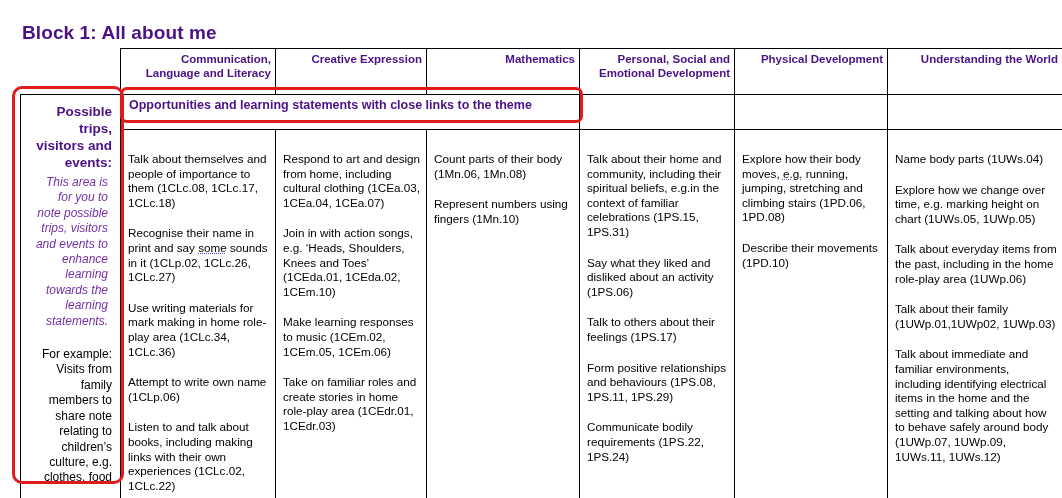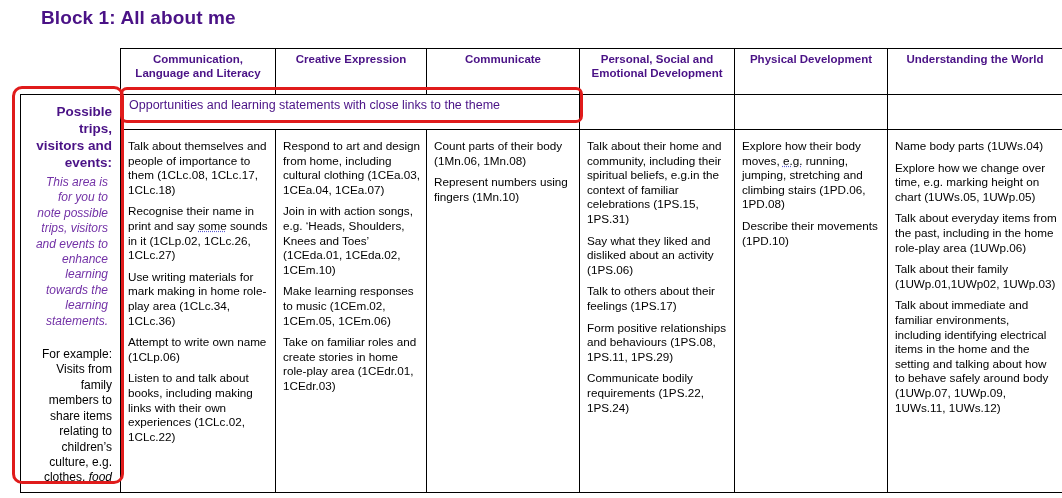--- a/index.html
+++ b/index.html
@@ -12,27 +12,26 @@
     height: 498px;
     font-family: "Liberation Sans", sans-serif;
     position: relative;
     overflow: hidden;
   }
 
   
   #page-title {
     position: absolute;
     left: 22px;
-    top: 7px;
+    top: 22px;
     font-size: 19px;
     font-weight: bold;
     color: #4a1286;
     letter-spacing: 0.1px;
     white-space: nowrap;
-    margin-left: 19px;
   }
 
   
   #planner-table {
     position: absolute;
     left: 20px;
     top: 48px;
     width: 1042px;
     border-collapse: collapse;
     table-layout: fixed;
@@ -57,34 +56,34 @@
     height: 38px;
     vertical-align: middle;
   }
   .hdr-blank {
     border-top: none !important;
     border-left: none !important;
     border-bottom: none !important;
     border-right: none !important;
   }
   .hdr-cell {
-    text-align: center;
+    text-align: right;
     color: #4a1286;
     font-size: 11.5px;
     font-weight: bold;
     line-height: 14px;
     padding: 3px 4px 4px 4px !important;
   }
 
   
   .opp-row td { height: 28px; vertical-align: middle; }
   .opp-text {
     color: #4a1286;
     font-size: 12.5px;
-    font-weight: normal;
+    font-weight: bold;
     padding: 3px 0 3px 8px !important;
     white-space: nowrap;
   }
   .opp-empty { }
 
   
   .side-cell {
     padding: 8px 8px 6px 10px !important;
     vertical-align: top;
     text-align: right;
@@ -102,31 +101,31 @@
     font-size: 12px;
     line-height: 15.4px;
     margin: 4px;
   }
   .side-example {
     color: #000000;
     font-size: 12px;
     line-height: 15.4px;
     margin: 18px 0 0 0;
   }
-  .side-example .ul { text-decoration: underline; font-style: italic; }
+  .side-example .ul { text-decoration: underline; }
 
   
   .body-cell {
     padding: 6px 5px 6px 7px !important;
   }
   .stmt {
     color: #000000;
     font-size: 11.7px;
     line-height: 14.6px;
-    margin: 3px 0 7px 0;
+    margin: 16px 0 7px 0;
   }
   .stmt:last-child { margin-bottom: 0; }
   .sp {
     text-decoration: underline;
     text-decoration-style: dotted;
     text-decoration-color: #5a5ad0;
   }
 
   
   .redbox {
@@ -163,31 +162,31 @@
     <col class="col-maths">
     <col class="col-psed">
     <col class="col-pd">
     <col class="col-utw">
   </colgroup>
   <tbody>
     <tr class="hdr-row">
       <td class="hdr-blank"></td>
       <td class="hdr-cell">Communication, Language and Literacy</td>
       <td class="hdr-cell">Creative Expression</td>
-      <td class="hdr-cell">Communicate</td>
+      <td class="hdr-cell">Mathematics</td>
       <td class="hdr-cell">Personal, Social and Emotional Development</td>
       <td class="hdr-cell">Physical Development</td>
       <td class="hdr-cell">Understanding the World</td>
     </tr>
 
     <tr class="opp-row">
       <td class="side-cell" rowspan="2">
         <p class="side-heading">Possible trips, visitors and events:</p>
         <p class="side-italic">This area is for you to note possible trips, visitors and events to enhance learning towards the learning statements.</p>
-        <p class="side-example"><span>For example: Visits from family members to share items relating to children’s culture, e.g. clothes, </span><span class="ul">food</span></p>
+        <p class="side-example"><span>For example: Visits from family members to share note relating to children’s culture, e.g. clothes, </span><span class="ul">food</span></p>
       </td>
       <td class="opp-text" colspan="3">Opportunities and learning statements with close links to the theme</td>
       <td class="opp-empty"></td>
       <td class="opp-empty"></td>
       <td class="opp-empty"></td>
     </tr>
 
     <tr>
       <td class="body-cell">
         <p class="stmt">Talk about themselves and people of importance to them (1CLc.08, 1CLc.17, 1CLc.18)</p>

